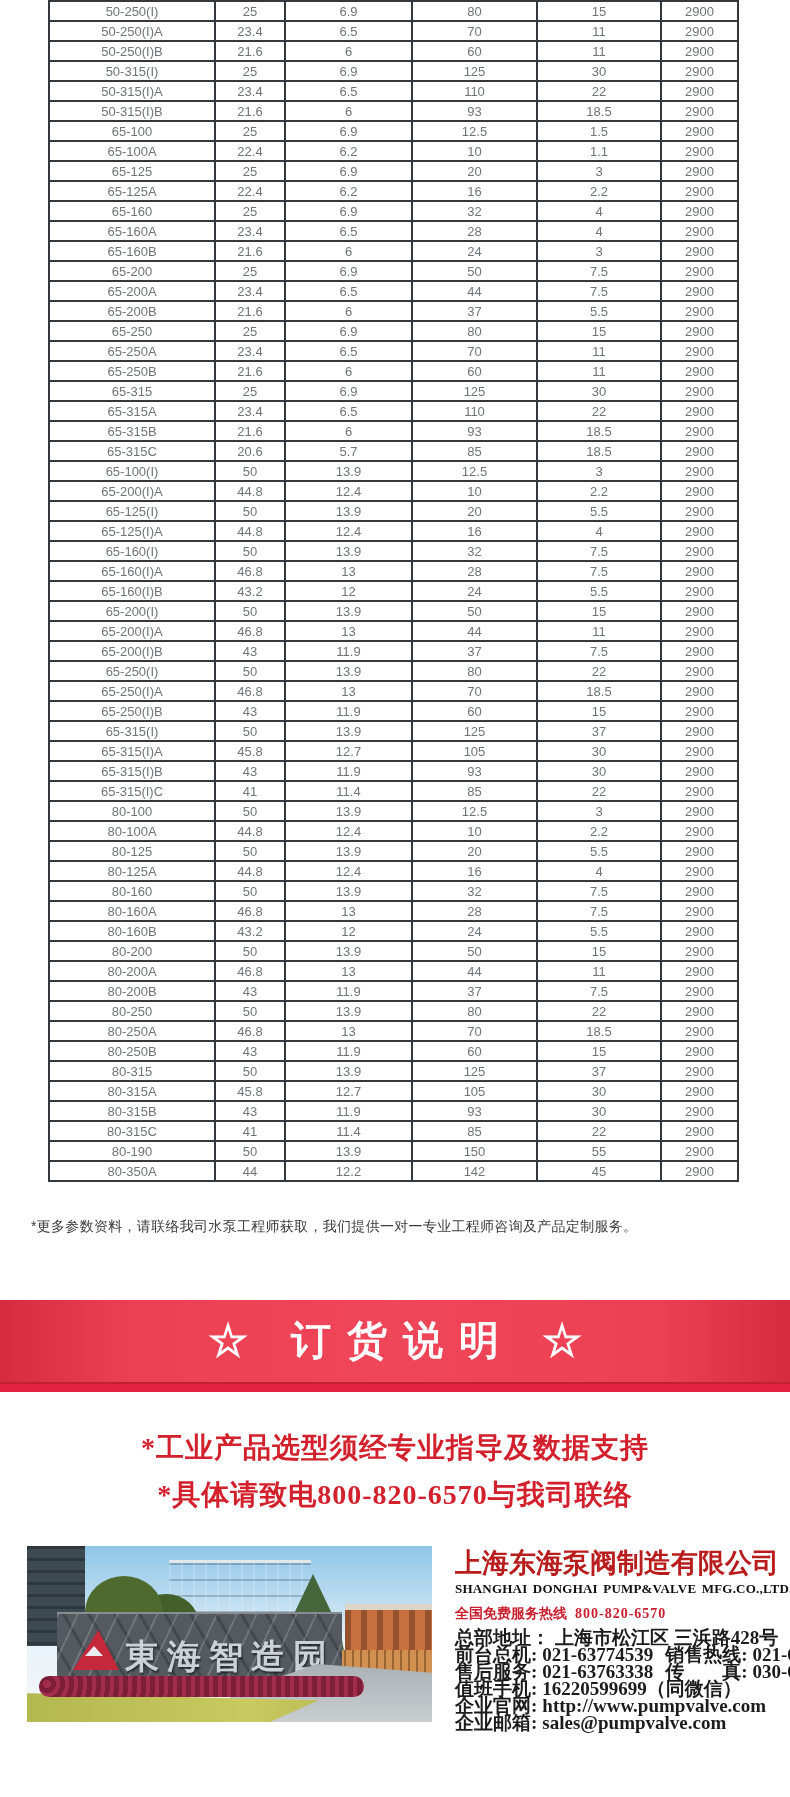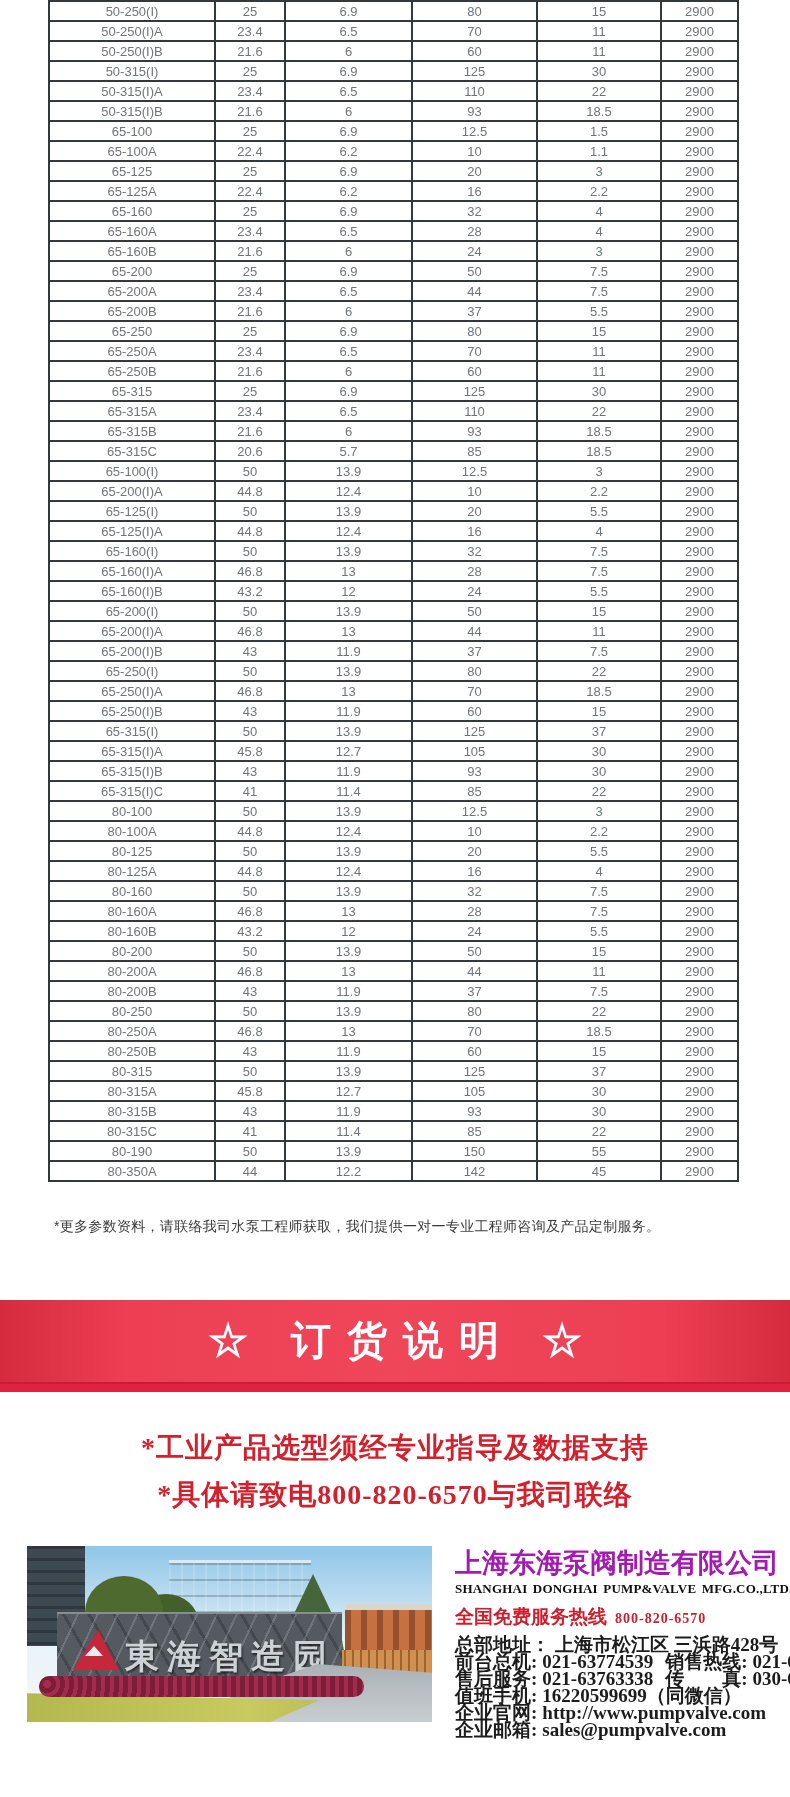--- a/index.html
+++ b/index.html
@@ -6,21 +6,21 @@
   .page{position:relative;width:790px;height:1797px;overflow:hidden;background:#fff;
         font-family:"Liberation Sans",sans-serif;}
 
   
   #spec{position:absolute;left:48px;top:0;width:689px;border-collapse:collapse;table-layout:fixed;padding-left:40px;}
   #spec td{border:2px solid #33383c;height:18px;padding:0;text-align:center;
            font-size:13px;color:#6f7478;line-height:1;font-family:"Liberation Sans",sans-serif;
            overflow:hidden;white-space:nowrap;}
 
   
-  .note{position:absolute;left:54px;top:1218px;font-size:14px;color:#3a3a3a;letter-spacing:.3px;}
+  .note{position:absolute;left:31px;top:1218px;font-size:14px;color:#3a3a3a;letter-spacing:.3px;}
 
   
   .banner{position:absolute;left:0;top:1300px;width:790px;height:92px;
           background:linear-gradient(90deg,#d62a3e 0%,#ec3f53 16%,#f04659 50%,#ec3f53 84%,#d62a3e 100%);}
   .banner::after{content:"";position:absolute;left:0;bottom:0;width:100%;height:8px;
           background:#e02240;border-top:2px solid #c22134;}
   .banner-text{position:absolute;width:100%;top:50%;transform:translateY(-60%);
           text-align:center;color:#ffffff;font-weight:bold;font-size:40px;
           letter-spacing:16px;padding-left:16px;box-sizing:border-box;}
 
@@ -66,25 +66,25 @@
          background:linear-gradient(180deg,#aab1b5,#c8cdd0);
          clip-path:polygon(55% 0,100% 15%,100% 100%,0 100%,32% 35%);}
   .lawn{left:0;top:144px;width:405px;height:32px;
          background:linear-gradient(90deg,#b3b84f,#c8ca5f 55%,#a9ad49);
          clip-path:polygon(0 10%,72% 32%,60% 100%,0 100%);}
   .hedge{left:12px;top:130px;width:325px;height:21px;border-radius:10px;
          background:repeating-radial-gradient(circle at 8px 8px,#a22c4c 0 4px,#7d1d39 4px 9px);}
 
   
   .info{position:absolute;left:455px;top:2px;width:325px;color:#1e1e1e;}
-  .cn{font-size:27px;font-weight:bold;color:#a21caf;line-height:30px;white-space:nowrap;}
+  .cn{font-size:27px;font-weight:bold;color:#b91c1c;line-height:30px;white-space:nowrap;}
   .en{font-size:13px;font-weight:bold;color:#101010;margin-top:3px;white-space:nowrap;
       font-family:"Liberation Serif",serif;letter-spacing:.2px;word-spacing:2px;}
   .hotline{margin-top:7px;color:#c91f2e;font-weight:bold;white-space:nowrap;}
-  .hotline .lab{font-size:19px;}
+  .hotline .lab{font-size:14px;}
   .hotline .num{font-size:14px;font-family:"Liberation Serif",serif;margin-left:8px;letter-spacing:1px;}
   .contacts{margin-top:6px;font-family:"Liberation Serif",serif;font-weight:bold;
             font-size:19px;color:#1c1c1c;}
   .contact-line{line-height:17px;white-space:nowrap;}
   .contact-line .v{margin-left:5px;}
   .contact-line .l2{margin-left:12px;}
   .contact-line span:empty{display:none;}
 </style>
 </head>
 <body>

